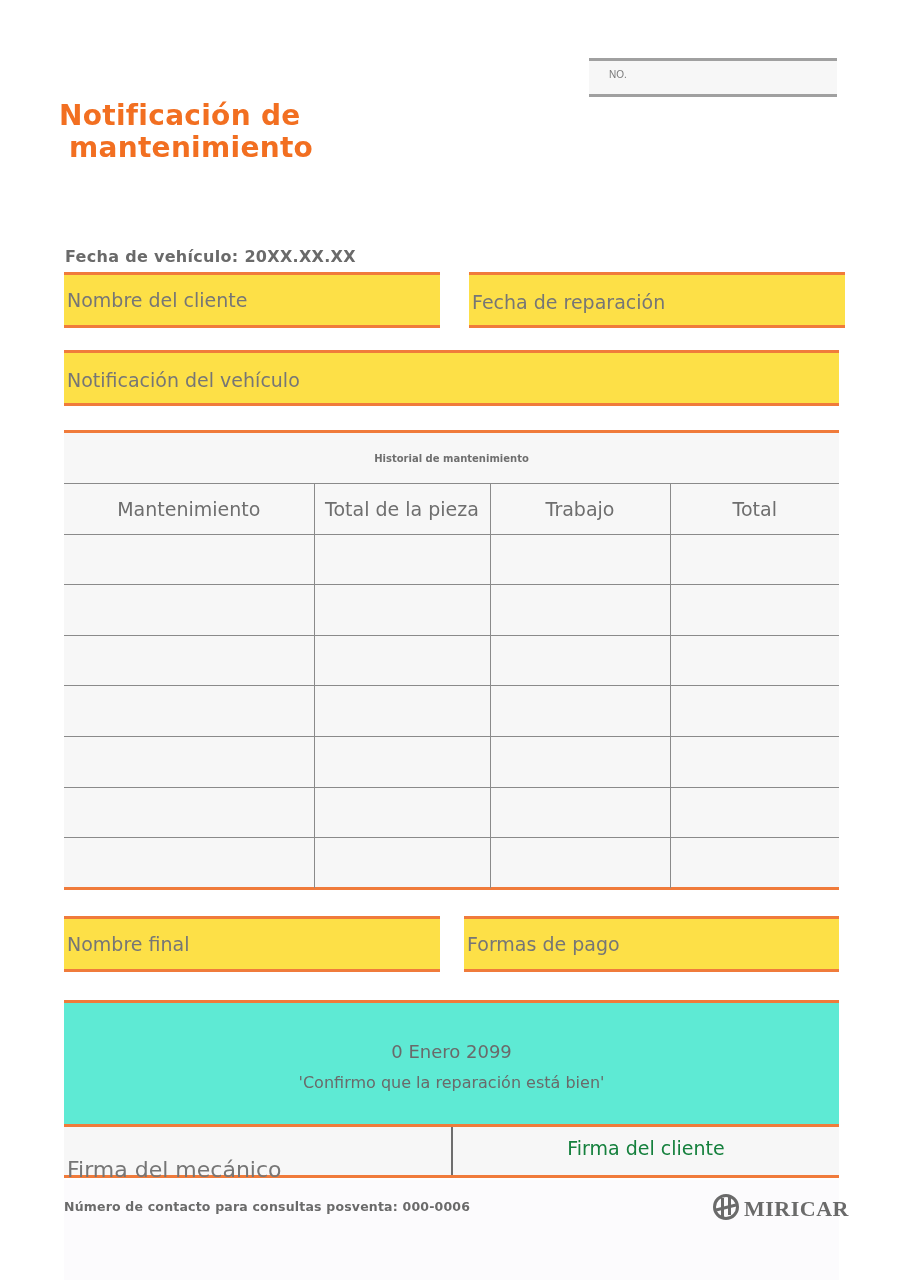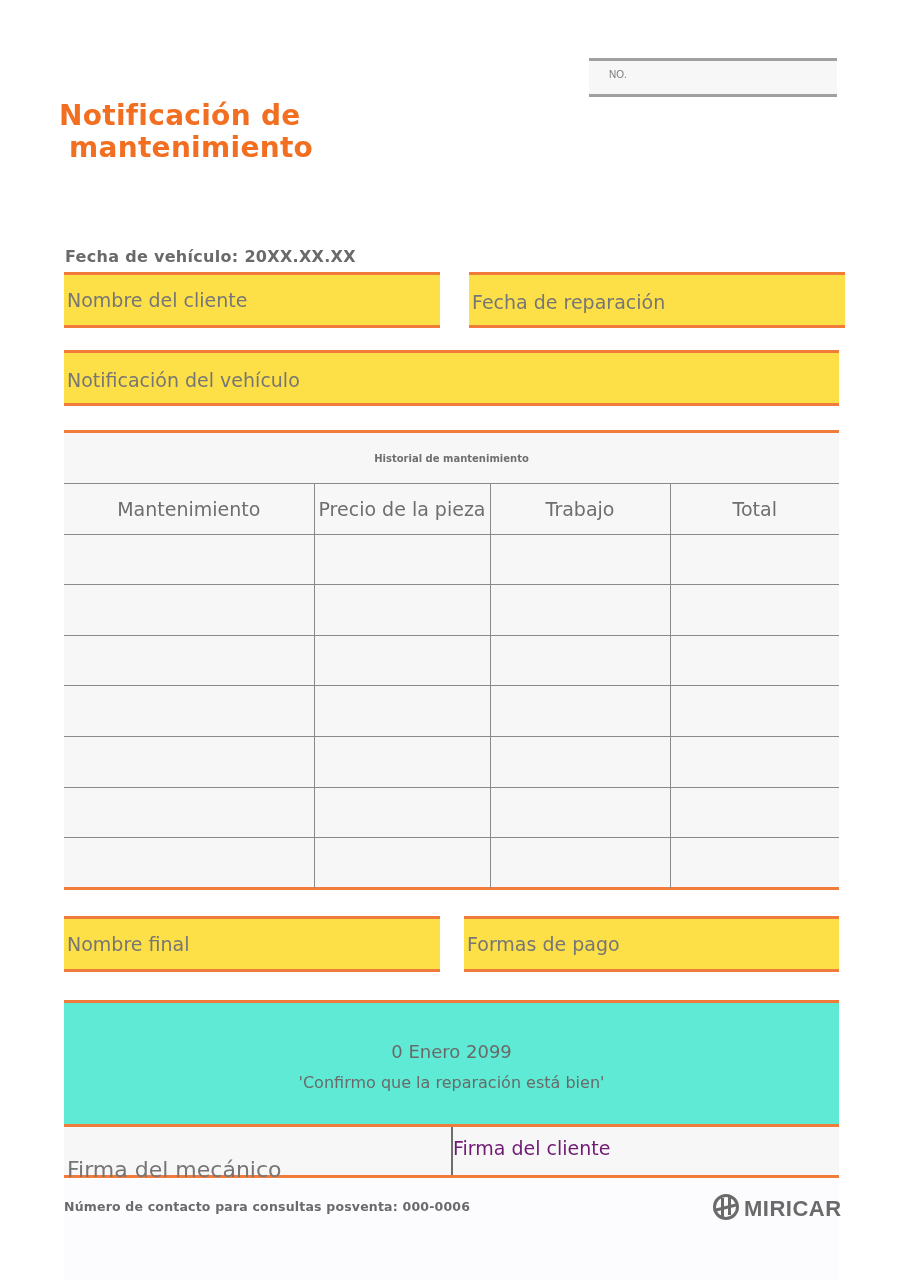--- a/index.html
+++ b/index.html
@@ -50,26 +50,26 @@
 
     
     .confirm { left: 64px; top: 1000px; width: 775px; height: 126px; background: #5eead4; border-top: 3px solid #f07b3b; }
     .confirm .date { position: absolute; left: 0; right: 0; top: 38px; text-align: center; font-size: 18px; color: #6a6a6a; }
     .confirm .quote { position: absolute; left: 0; right: 0; top: 70px; text-align: center; font-size: 16px; color: #6a6a6a; }
 
     .sign { left: 64px; top: 1124px; width: 775px; height: 54px; background: #f7f7f7;
       border-top: 3px solid #f07b3b; border-bottom: 3px solid #f07b3b; }
     .sign .mech { position: absolute; left: 3px; top: 30px; width: 385px; font-size: 22px; color: #767676; }
     .sign .divider { position: absolute; left: 387px; top: 0; width: 2px; height: 100%; background: #6e6e6e; }
-    .sign .cust { position: absolute; left: 389px; right: 0; top: 10px; font-size: 19px; color: #701a75; }
+    .sign .cust { position: absolute; left: 389px; right: 0; top: 10px; text-align: center; font-size: 19px; color: #15803d; }
 
     .contact { left: 64px; top: 1199px; font-size: 12.5px; color: #6a6a6a; font-weight: bold; letter-spacing: 0.2px; }
 
     .brand { left: 712px; top: 1193px; display: flex; align-items: center; gap: 4px; }
-    .brand .name { font-family: Liberation Sans, sans-serif; font-weight: bold; font-size: 22px; color: #6a6a6a; letter-spacing: 0.5px; text-align: center; }
+    .brand .name { font-family: Liberation Serif, serif; font-weight: bold; font-size: 22px; color: #6a6a6a; letter-spacing: 0.5px; text-align: center; }
 
     .bottom-tint { left: 64px; top: 1180px; width: 775px; height: 100px; background: #fcfbfd; }
   </style>
 </head>
 <body>
 
 <div class="abs bottom-tint"></div>
 
 <div class="abs no-box">
   <span>NO.</span>
@@ -97,21 +97,21 @@
   <table class="grid">
     <colgroup>
       <col style="width:250px">
         <col style="width:176px">
         <col style="width:180px">
         <col style="width:169px">
     </colgroup>
     <thead>
       <tr>
         <th>Mantenimiento</th>
-        <th>Precio de la pieza</th>
+        <th>Total de la pieza</th>
         <th>Trabajo</th>
         <th>Total</th>
       </tr>
     </thead>
     <tbody>
       <tr>
         <td></td>
         <td></td>
         <td></td>
         <td></td>

